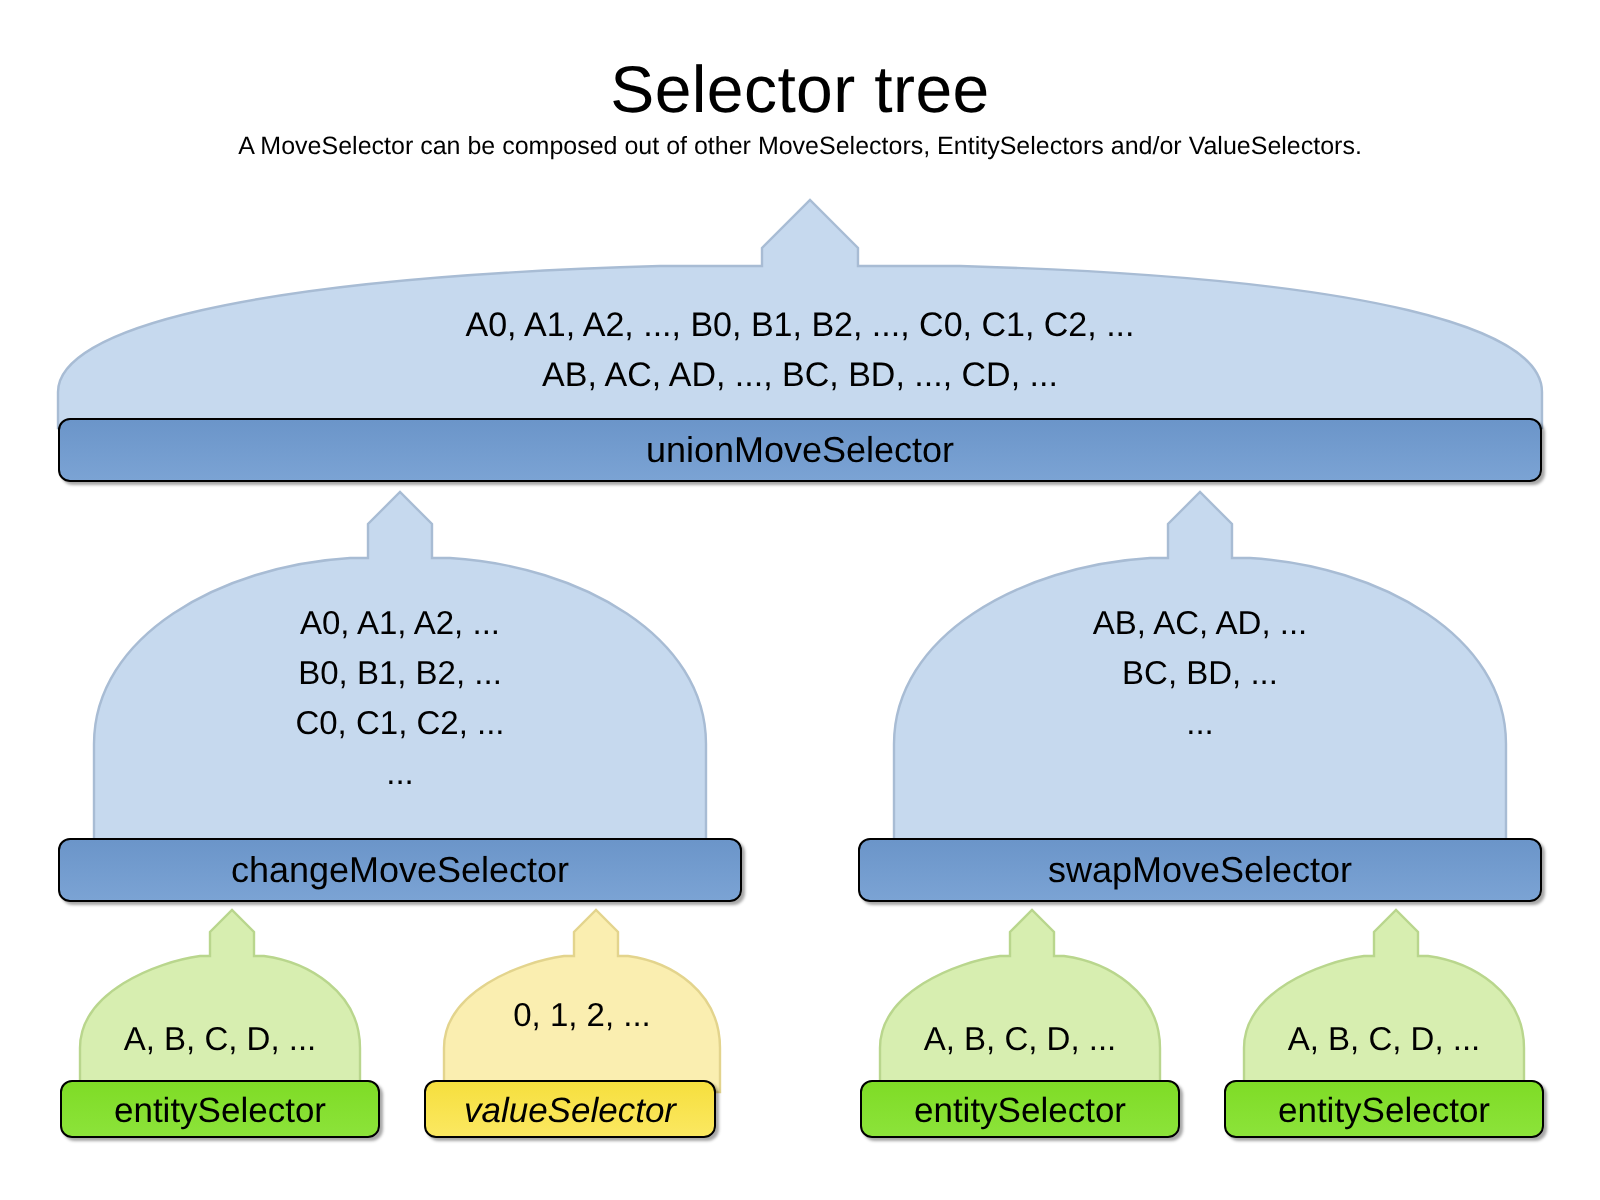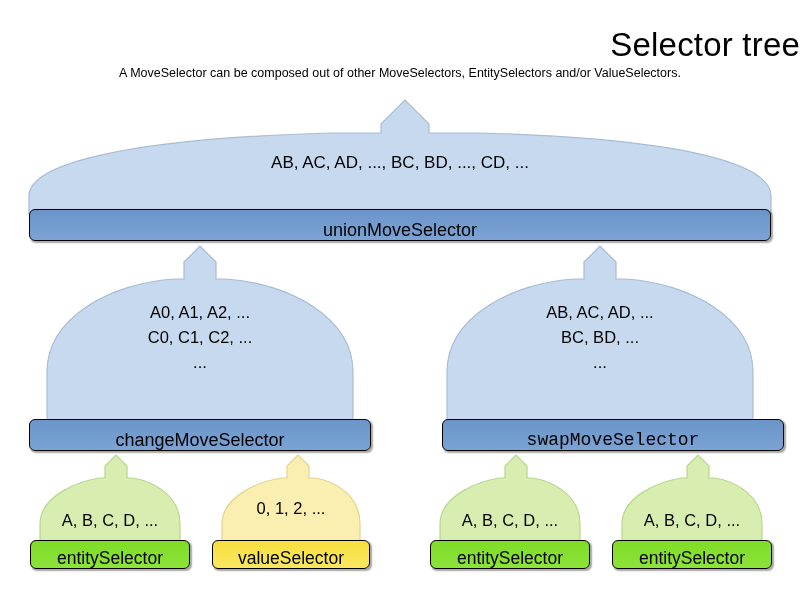--- a/index.html
+++ b/index.html
@@ -20,21 +20,21 @@
     width: 800px;
     height: 600px;
   }
 
   
   #diagram-title {
     position: absolute;
     top: 26px;
     left: 0;
     width: 800px;
-    text-align: right;
+    text-align: center;
     font-size: 33px;
     font-weight: normal;
     line-height: 38px;
     letter-spacing: 0.2px;
   }
   #diagram-subtitle {
     position: absolute;
     top: 66px;
     left: 0;
     width: 800px;
@@ -68,21 +68,21 @@
     display: block;
   }
 
   
   .label-bar {
     position: absolute;
     box-sizing: border-box;
     border: 1.4px solid #000000;
     border-radius: 6px;
     display: flex;
-    align-items: flex-end;
+    align-items: center;
     justify-content: center;
     font-size: 18px;
     line-height: 20px;
     white-space: nowrap;
     box-shadow: 1.5px 1.5px 1.5px rgba(0,0,0,0.35);
   }
   .label-bar.blue {
     background: linear-gradient(180deg, #6b95c9 0%, #7ba3d4 100%);
   }
   .label-bar.green {
@@ -191,25 +191,27 @@
              L 687,466
              L 698,455
              L 709,466
              L 709,478
              L 714,478
              C 736,481 762,496 762,524
              L 762,546 Z"></path>
   </svg>
 
   <div class="node-lines" style="left:29px; top:150px; width:742px;">
+    <span class="line">A0, A1, A2, ..., B0, B1, B2, ..., C0, C1, C2, ...</span>
     <span class="line">AB, AC, AD, ..., BC, BD, ..., CD, ...</span>
   </div>
 
   <div class="node-lines small" style="left:47px; top:300px; width:306px;">
     <span class="line">A0, A1, A2, ...</span>
+    <span class="line">B0, B1, B2, ...</span>
     <span class="line">C0, C1, C2, ...</span>
     <span class="line">...</span>
   </div>
 
   <div class="node-lines small" style="left:447px; top:300px; width:306px;">
     <span class="line">AB, AC, AD, ...</span>
     <span class="line">BC, BD, ...</span>
     <span class="line">...</span>
   </div>
 
@@ -227,29 +229,29 @@
   </div>
 
   <div class="label-bar blue" style="left:29px; top:209px; width:742px; height:32px;">
     <span>unionMoveSelector</span>
   </div>
 
   <div class="label-bar blue" style="left:29px; top:419px; width:342px; height:32px;">
     <span>changeMoveSelector</span>
   </div>
 
-  <div class="label-bar blue" style="left:442px; top:419px; width:342px; height:32px;font-family:Liberation Mono, monospace;">
+  <div class="label-bar blue" style="left:429px; top:419px; width:342px; height:32px;">
     <span>swapMoveSelector</span>
   </div>
 
   <div class="label-bar green leaf" style="left:30px; top:540px; width:160px; height:29px;">
     <span>entitySelector</span>
   </div>
 
-  <div class="label-bar yellow leaf" style="left:212px; top:540px; width:158px; height:29px;">
+  <div class="label-bar yellow leaf" style="left:212px; top:540px; width:146px; height:29px;font-style:italic;">
     <span>valueSelector</span>
   </div>
 
   <div class="label-bar green leaf" style="left:430px; top:540px; width:160px; height:29px;">
     <span>entitySelector</span>
   </div>
 
   <div class="label-bar green leaf" style="left:612px; top:540px; width:160px; height:29px;">
     <span>entitySelector</span>
   </div>

